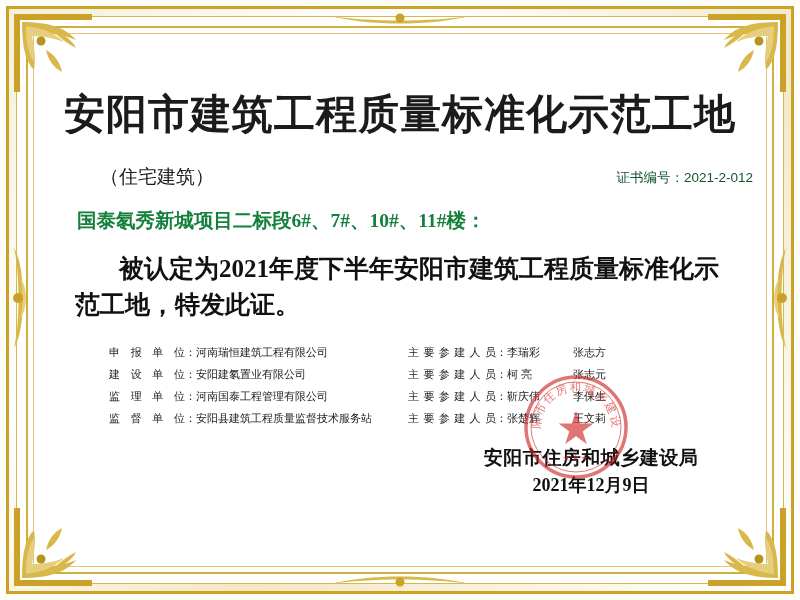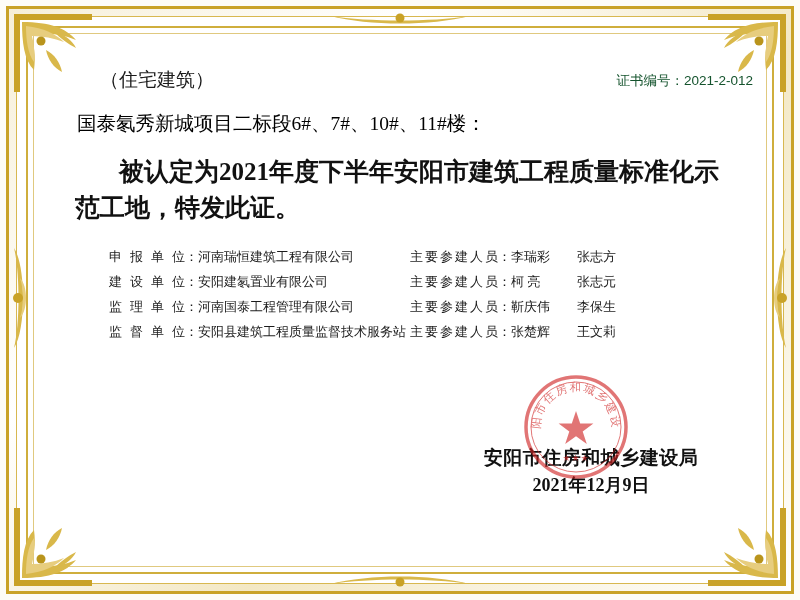--- a/index.html
+++ b/index.html
@@ -115,23 +115,23 @@
     font-family: "Liberation Sans", sans-serif;
     font-size: 13.5px;
     color: #14532d;
     white-space: nowrap;
   }
 
   .project-line {
     margin-top: 17px;
     margin-left: 32px;
     font-family: "Liberation Serif", serif;
-    font-weight: normal;
+    font-weight: bold;
     font-size: 19.5px;
-    color: #000000;
+    color: #15803d;
     white-space: nowrap;
   }
 
   .body-text {
     margin-top: 17px;
     margin-left: 30px;
     margin-right: 20px;
     font-family: Liberation Serif, serif;
     font-weight: bold;
     font-size: 25px;
@@ -139,22 +139,22 @@
     color: #111;
     text-indent: 44px;
   }
 
   
   .info-table {
     margin-top: 18px;
     margin-left: 64px;
     margin-right: 10px;
     border-collapse: collapse;
-    font-family: Liberation Serif, serif;
-    font-size: 13px;
+    font-family: Liberation Sans, sans-serif;
+    font-size: 11px;
     color: #1b1b1b;
   }
   .info-table td {
     padding: 3.5px 0;
     white-space: nowrap;
     vertical-align: middle;
   }
   .lbl       { width: 76px; text-align: justify; text-align-last: justify; padding-right: 2px; }
   .colon     { width: 10px; text-align: center; }
   .val       { width: 212px; padding-right: 16px; }
@@ -267,20 +267,21 @@
   </div>
   <div class="side-orn bottom">
     <svg width="160" height="24" viewBox="0 0 160 24">
       <path d="M10 8 C50 18 110 18 150 8 C110 14 50 14 10 8 Z" fill="#d9b84a"></path>
       <circle cx="80" cy="10" r="4.5" fill="#c9a227"></circle>
     </svg>
   </div>
 
   <div class="content">
 
+    <div class="title">安阳市建筑工程质量标准化示范工地</div>
 
     <div class="subtitle-row">
       <div class="subtitle">（住宅建筑）</div>
       <div class="cert-no">证书编号：2021-2-012</div>
     </div>
 
     <div class="project-line">国泰氡秀新城项目二标段6#、7#、10#、11#楼：</div>
 
     <div class="body-text">被认定为2021年度下半年安阳市建筑工程质量标准化示范工地，特发此证。</div>
 

